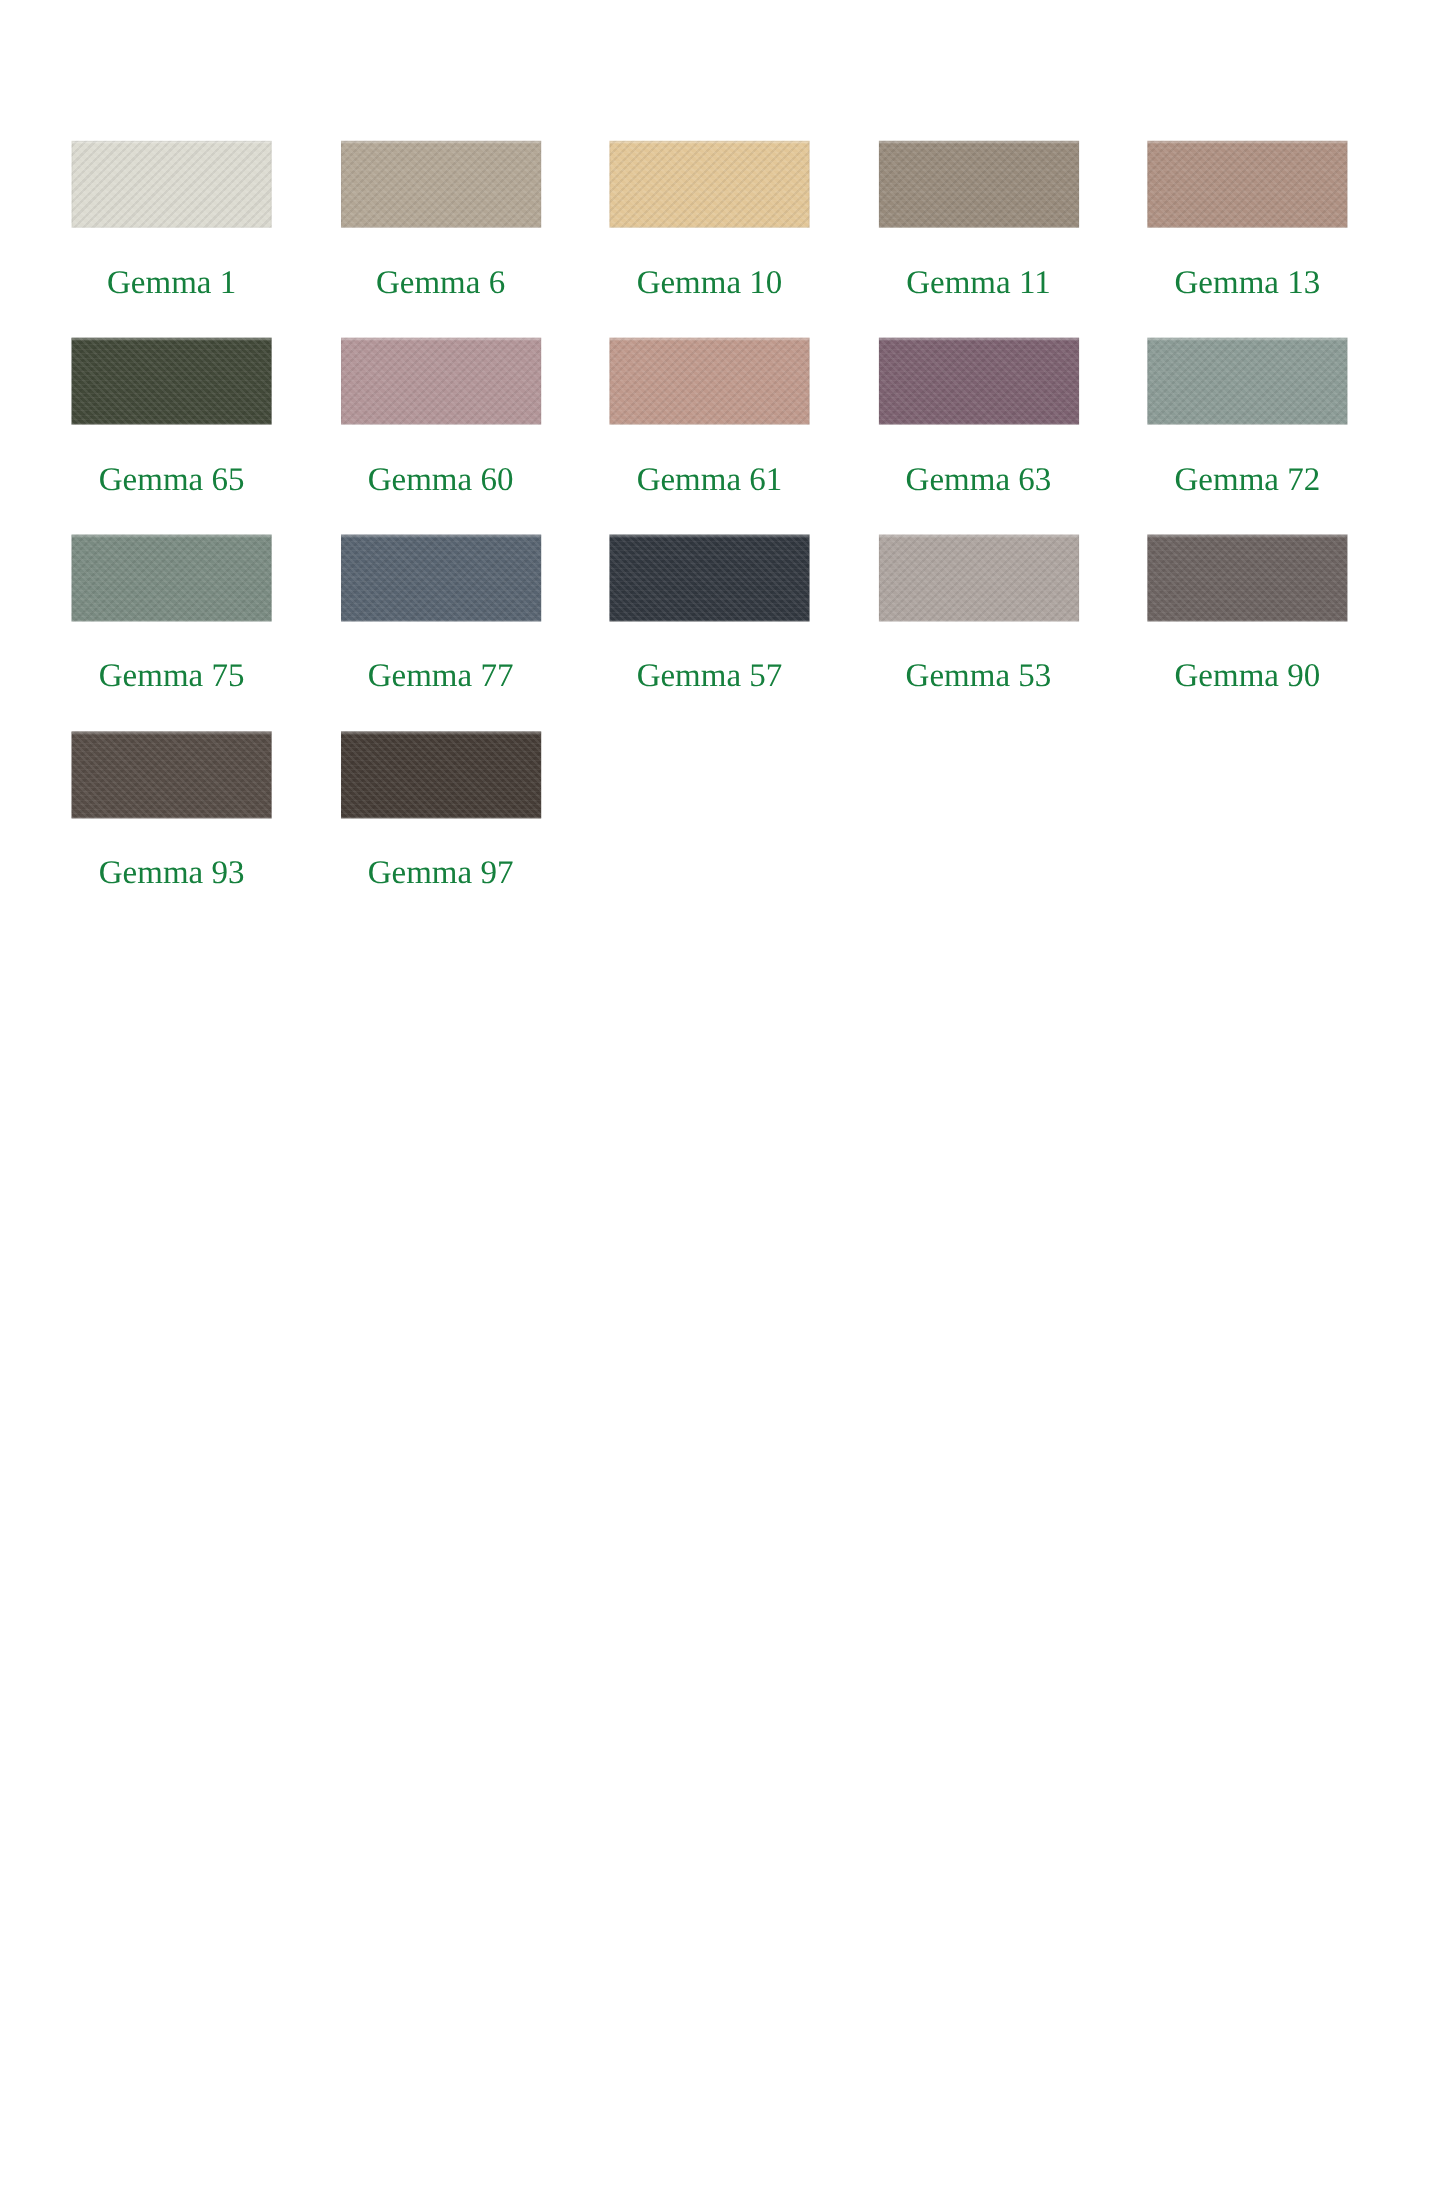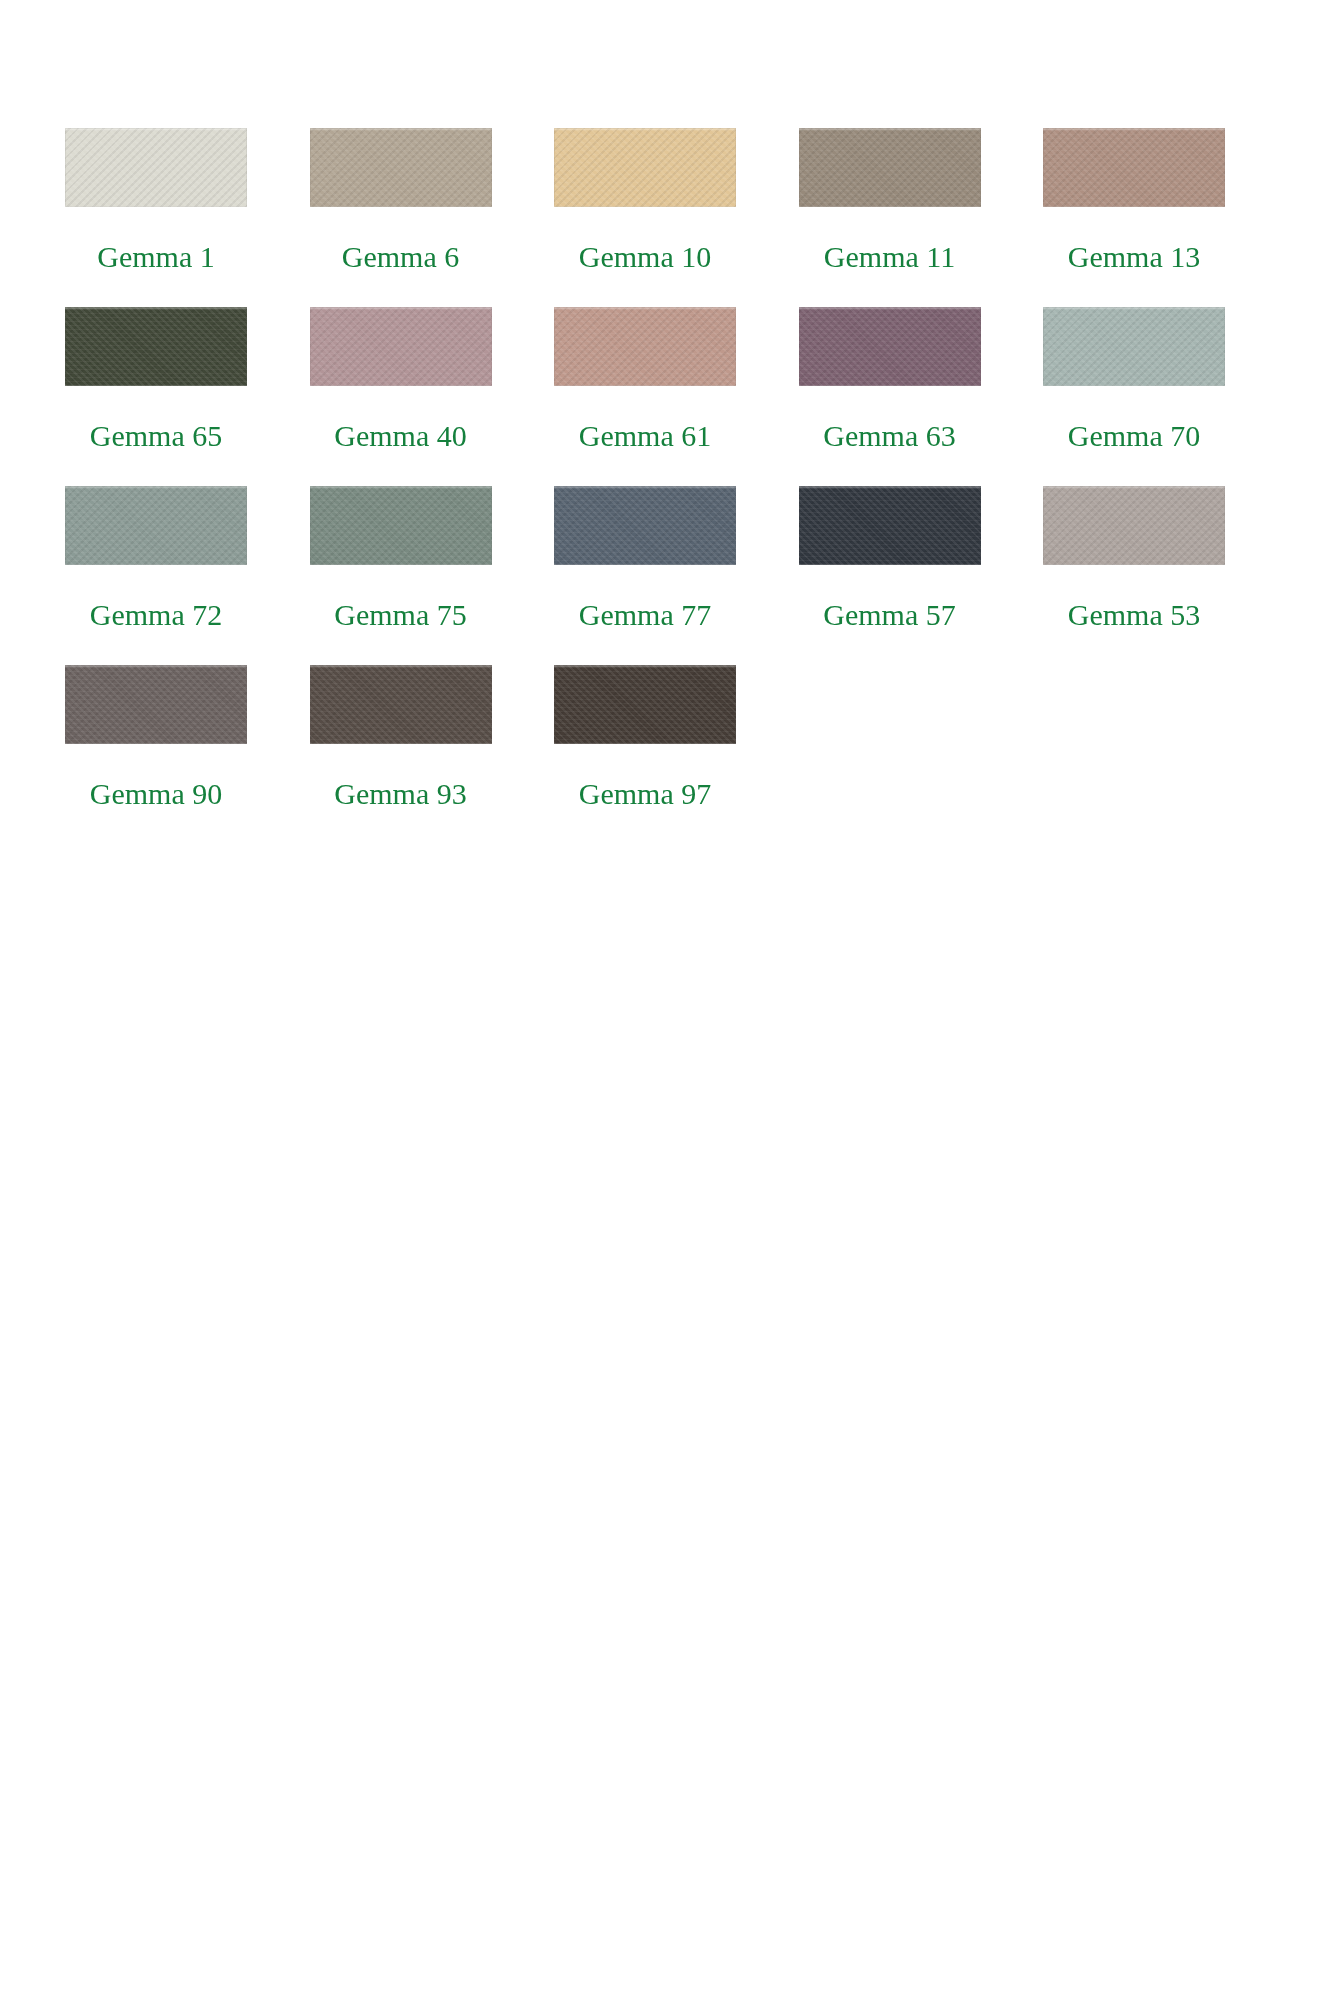--- a/index.html
+++ b/index.html
@@ -77,33 +77,29 @@
     <div class="swatch-card">
       <div class="fabric" style="--c: #ae9082;"></div>
       <div class="swatch-label">Gemma 13</div>
     </div>
     <div class="swatch-card">
       <div class="fabric" style="--c: #414838;"></div>
       <div class="swatch-label">Gemma 65</div>
     </div>
     <div class="swatch-card">
       <div class="fabric" style="--c: #b29598;"></div>
-      <div class="swatch-label">Gemma 40</div>
+      <div class="swatch-label">Gemma 60</div>
     </div>
     <div class="swatch-card">
       <div class="fabric" style="--c: #bf998c;"></div>
       <div class="swatch-label">Gemma 61</div>
     </div>
     <div class="swatch-card">
       <div class="fabric" style="--c: #7c6170;"></div>
       <div class="swatch-label">Gemma 63</div>
-    </div>
-    <div class="swatch-card">
-      <div class="fabric" style="--c: #a5b5b1;"></div>
-      <div class="swatch-label">Gemma 70</div>
     </div>
     <div class="swatch-card">
       <div class="fabric" style="--c: #8b9b96;"></div>
       <div class="swatch-label">Gemma 72</div>
     </div>
     <div class="swatch-card">
       <div class="fabric" style="--c: #798a81;"></div>
       <div class="swatch-label">Gemma 75</div>
     </div>
     <div class="swatch-card">

